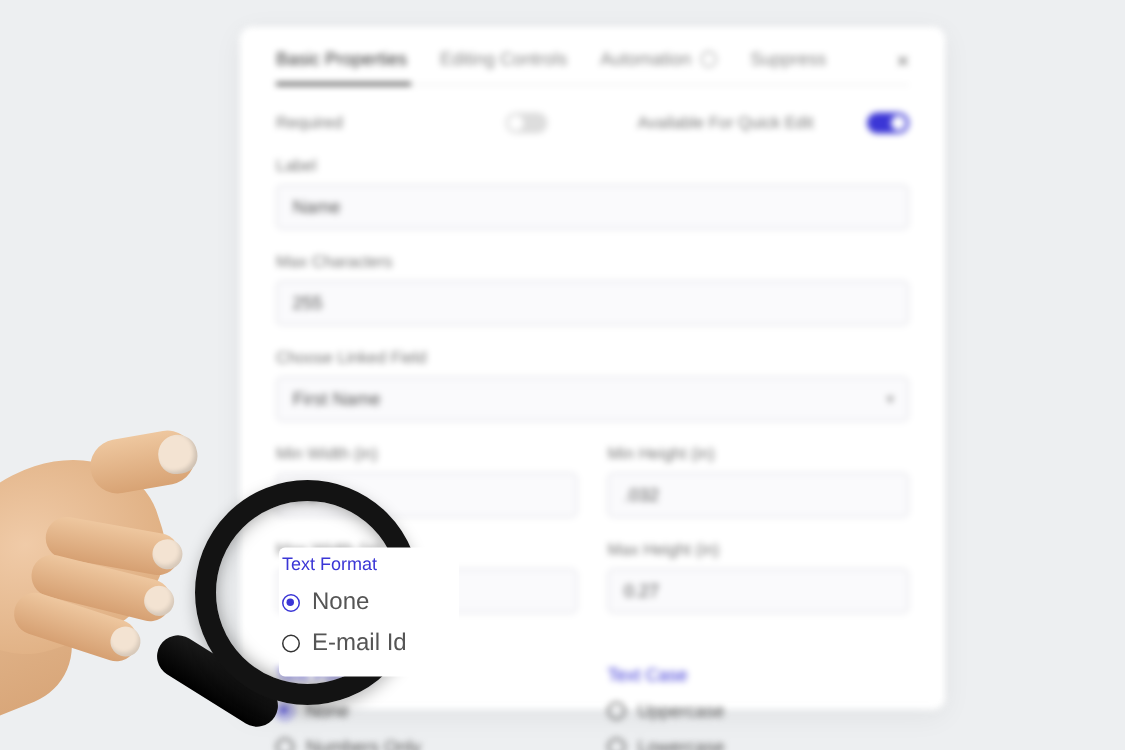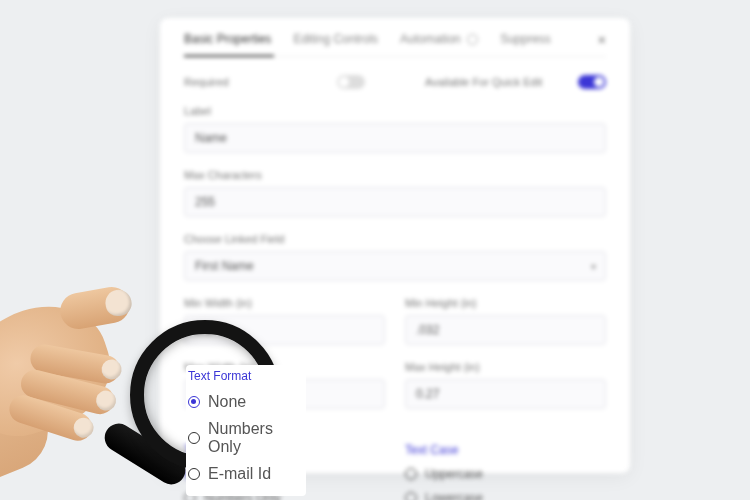--- a/index.html
+++ b/index.html
@@ -380,20 +380,16 @@
 
 <div class="sharp-overlay">
   <div class="section-head">Text Format</div>
   <div class="radio-list">
     <div class="radio-item">
       <span class="radio sel"></span>
       <span>None</span>
     </div>
     <div class="radio-item">
       <span class="radio"></span>
-      <span>Numbers Only</span>
-    </div>
-    <div class="radio-item">
-      <span class="radio"></span>
       <span>E-mail Id</span>
     </div>
   </div>
 </div>
 
 </body></html>

